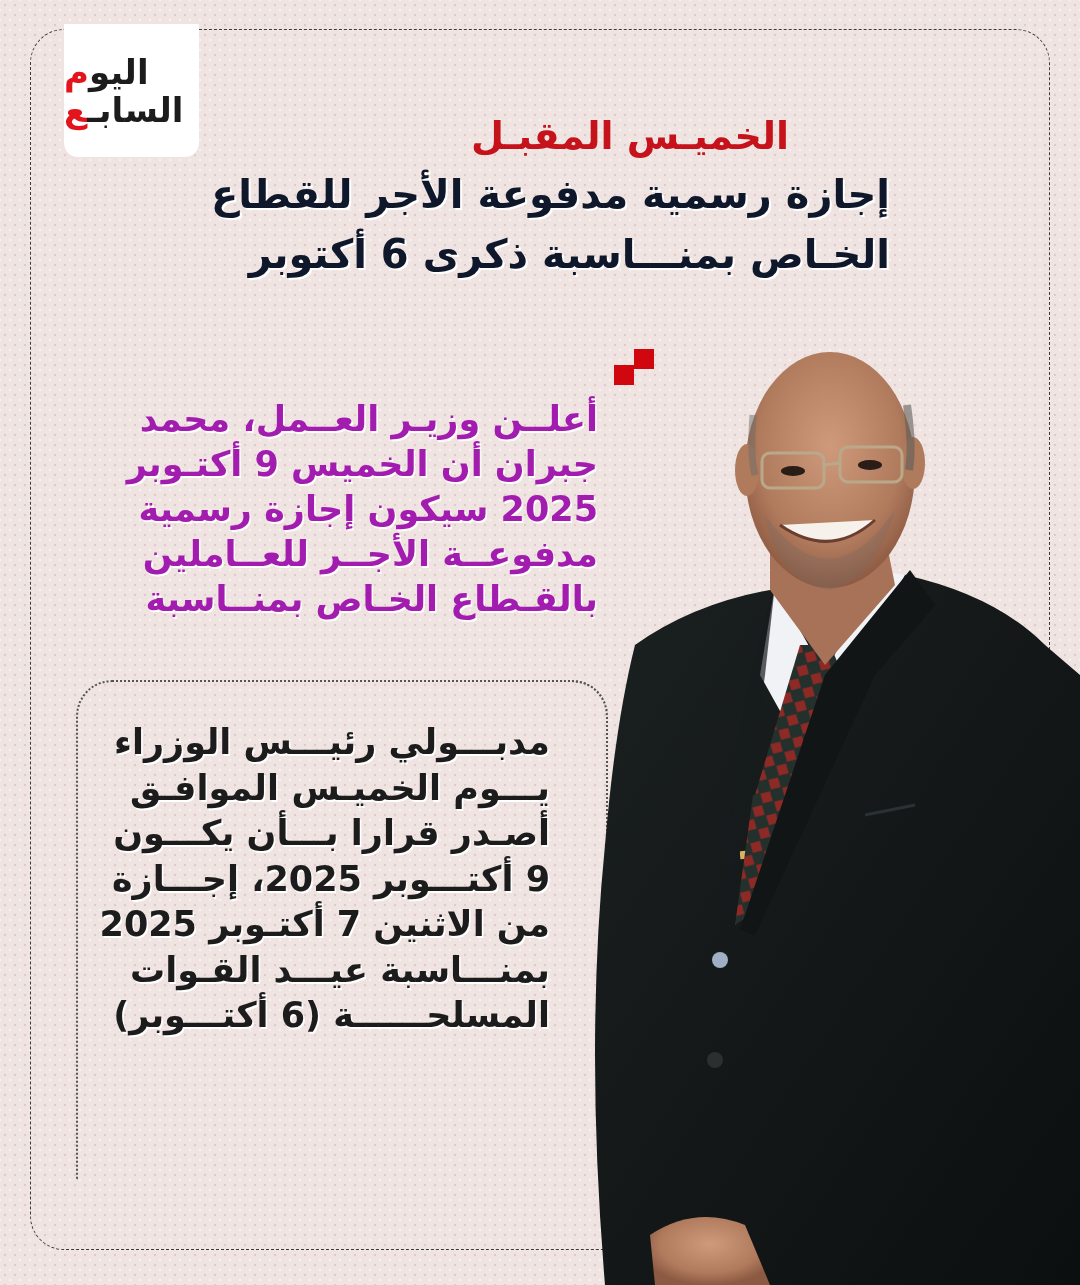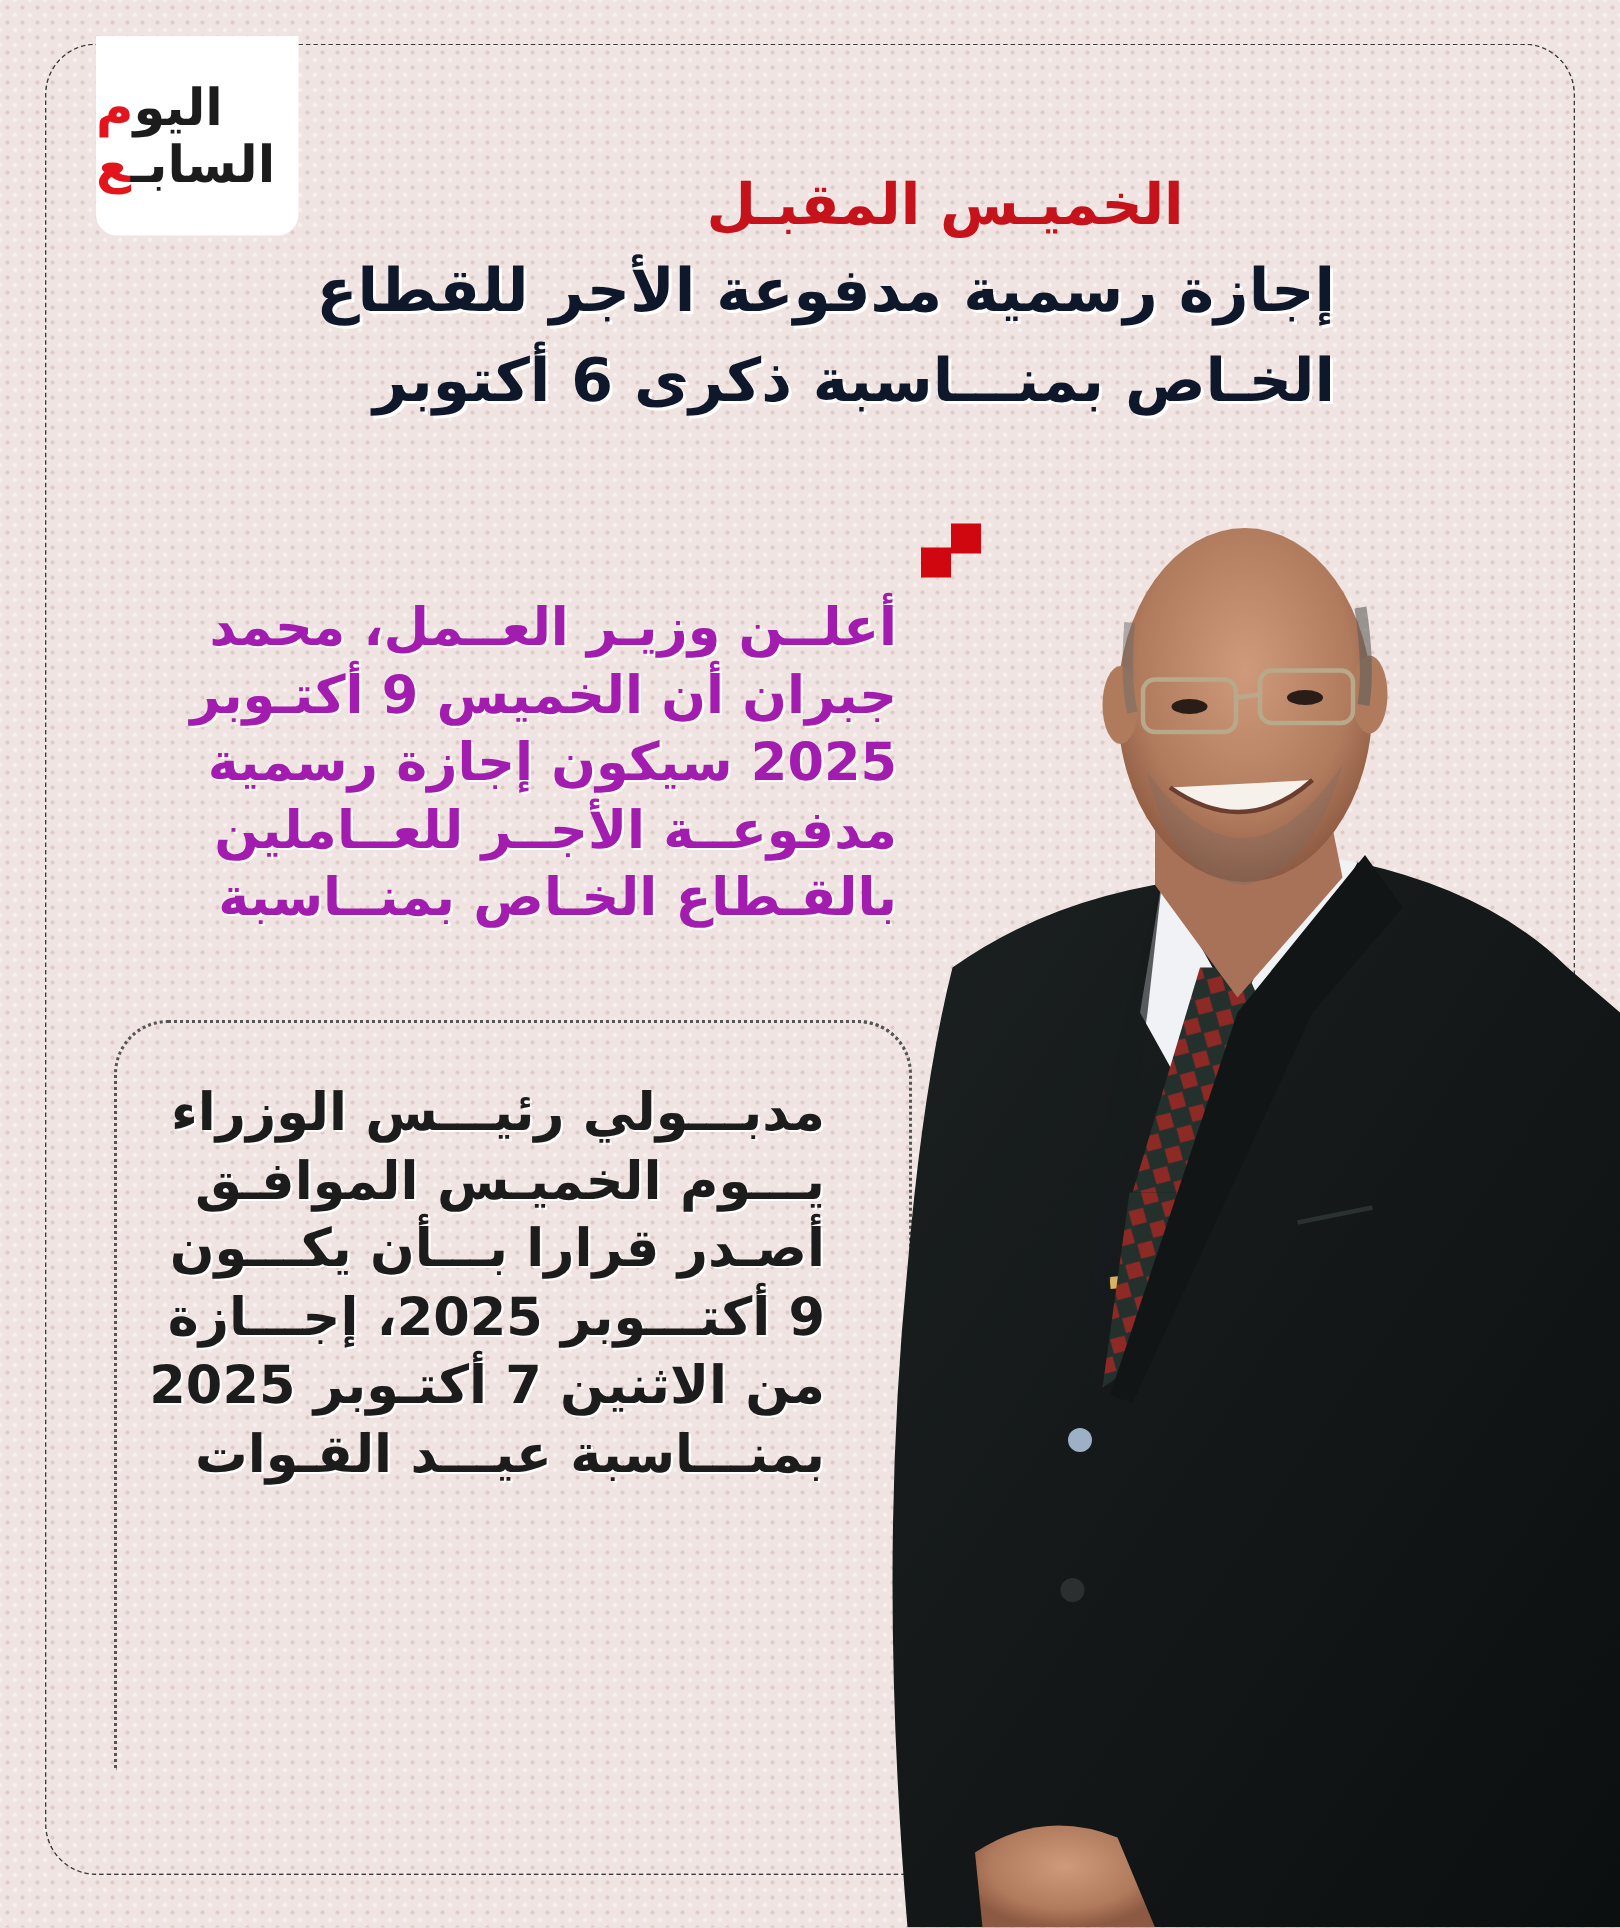--- a/index.html
+++ b/index.html
@@ -219,13 +219,14 @@
   <path d="M190 170 Q255 260 320 165 Q300 235 255 245 Q205 240 190 170 Z" fill="#7c6a60" opacity="0.35"></path>
 </svg>
 
 <div class="para2">
   <p>مدبـــولي رئيـــس الوزراء</p>
   <p>يـــوم الخميـس الموافـق</p>
   <p>أصـدر قرارا بـــأن يكـــون</p>
   <p>9 أكتـــوبر 2025، إجـــازة</p>
   <p>من الاثنين 7 أكتـوبر 2025</p>
   <p>بمنـــاسبة عيـــد القـوات</p>
+  <p>المسلحــــــة (6 أكتـــوبر)</p>
 </div>
 
 </body></html>

